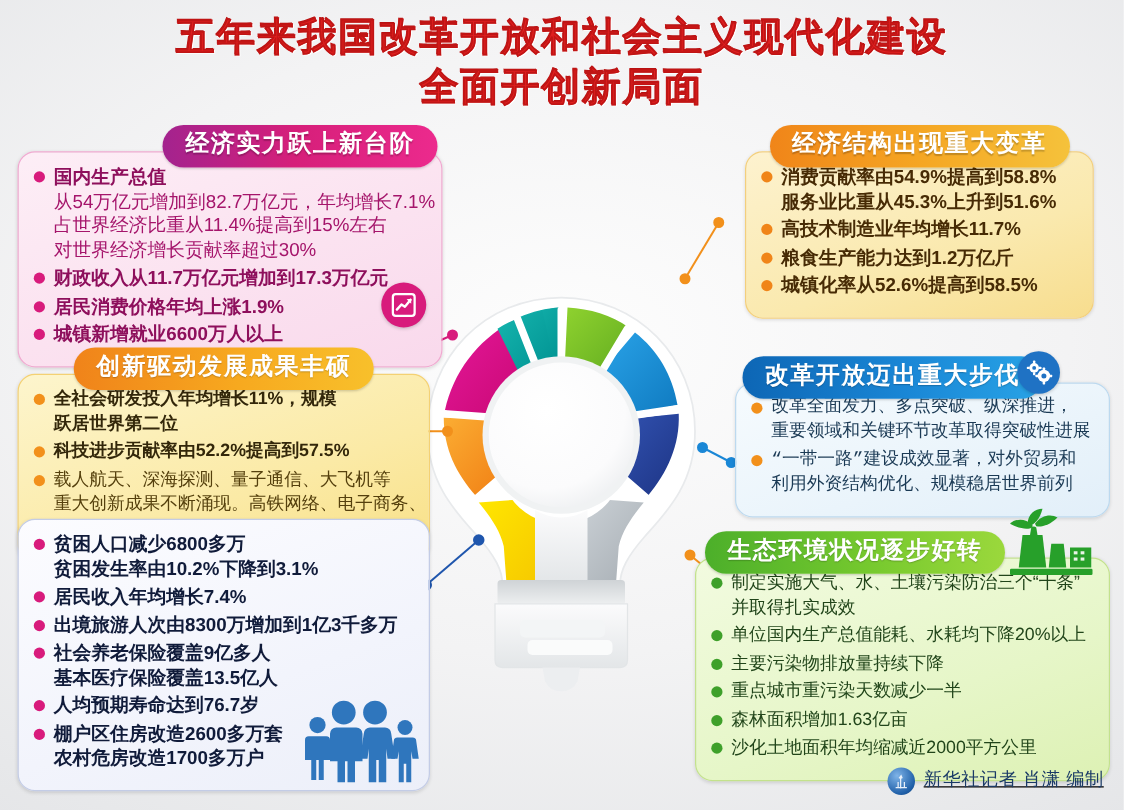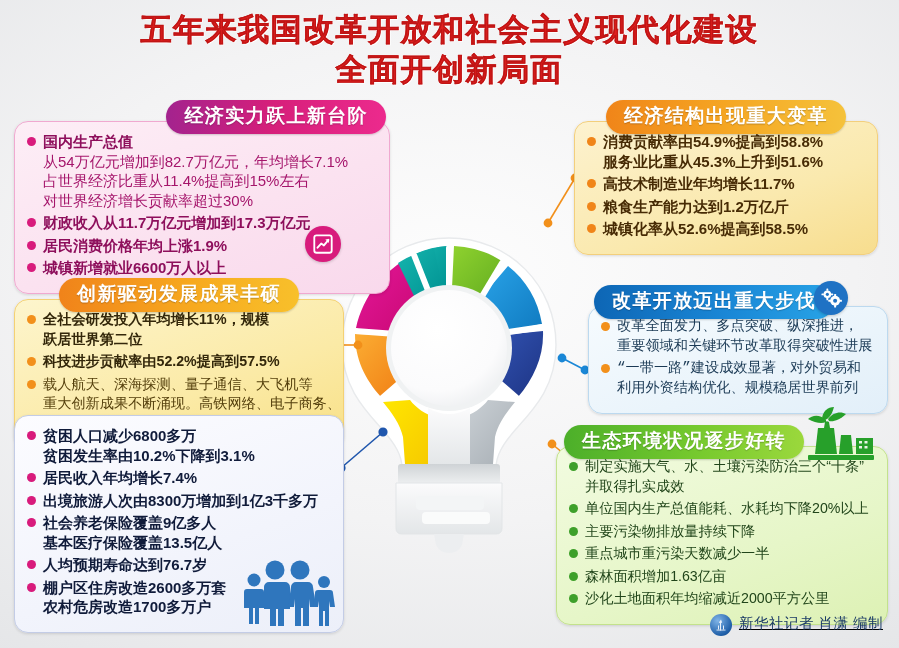--- a/index.html
+++ b/index.html
@@ -42,31 +42,31 @@
   }
   ul { list-style:none; }
   li { position:relative; padding-left:16px; margin-bottom:3px; line-height:19.5px; }
   .dot {
     position:absolute; left:0; top:5px; width:9px; height:9px; border-radius:50%;
   }
   .ln { display:block; font-size:15px; white-space:nowrap; }
   .b { font-weight:bold; }
 
   
-  #p1 { left:14px; top:100px; width:376px; }
+  #p1 { left:14px; top:100px; width:340px; }
   #p1 .pill-row { text-align:right; padding-right:4px; }
   #p1 .pill { background:linear-gradient(90deg,#a3238e 0%,#d61f7a 48%,#ec2a8d 100%); }
   #p1 .body { background:linear-gradient(160deg,#fdeef6 0%,#fbe2f0 55%,#f9d9ec 100%);
               border:1.5px solid #f0a9d0; }
   #p1 .dot { background:#d81b7c; }
   #p1 .ln { color:#a5156b; }
   #p1 .b { color:#8e0f5c; }
 
   
-  #p2 { left:574px; top:100px; width:304px;border-radius:16px; }
+  #p2 { left:596px; top:100px; width:279px;border-radius:16px; }
   #p2 .pill-row { text-align:center; }
   #p2 .pill { background:linear-gradient(90deg,#f08519 0%,#f5a623 50%,#f5c23b 100%); }
   #p2 .body { background:linear-gradient(160deg,#fdf2cf 0%,#fae9ae 60%,#f7dd8e 100%);
               border:1.5px solid #f3cf7c; }
   #p2 .dot { background:#f08519; }
   #p2 .ln { color:#6b4410; }
   #p2 .b { color:#472b05; }
 
   
   #p3 { left:14px; top:278px; width:330px; }

